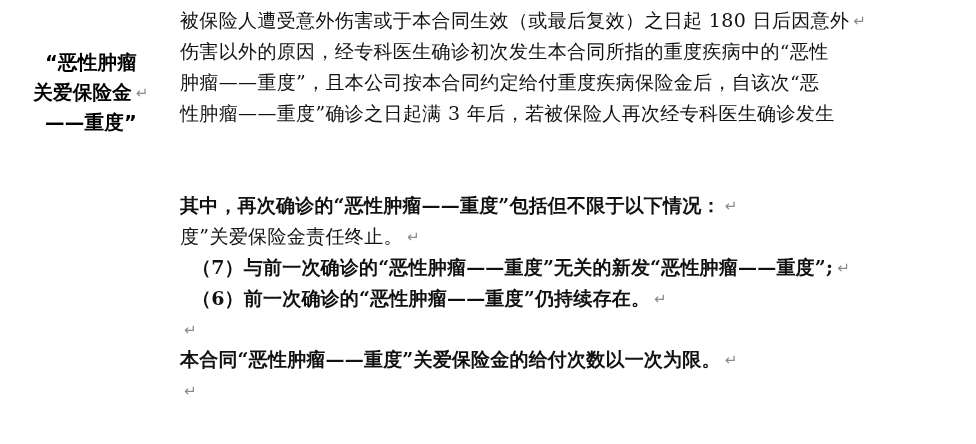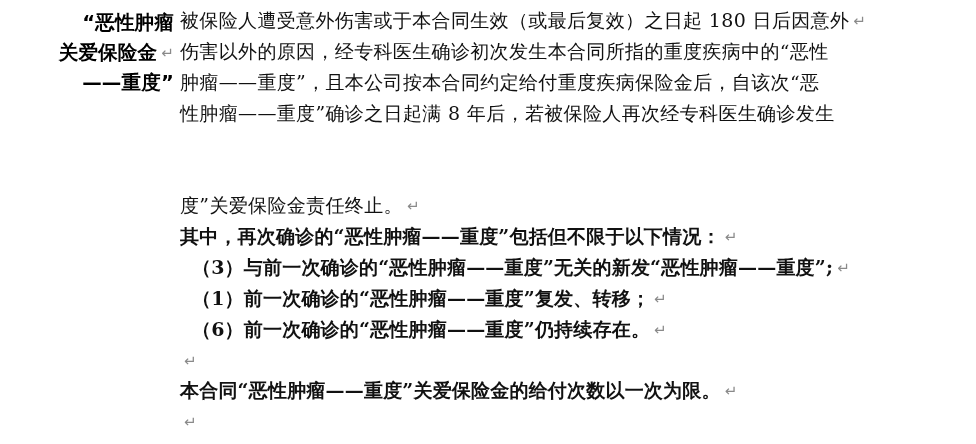--- a/index.html
+++ b/index.html
@@ -30,21 +30,22 @@
     padding-top: 6px;
     box-sizing: border-box;
   }
 
   
   .cell-head {
     width: 180px;
     min-width: 180px;
     box-sizing: border-box;
     padding: 2px 6px 0 8px;
-    text-align: right;
+    text-align: center;
+    margin-top: 40px;
   }
   .head-line {
     font-family: "DejaVu Sans", "Liberation Sans", sans-serif;
     font-weight: bold;
     font-size: 19.5px;
     line-height: 30px;
     letter-spacing: 0.2px;
     white-space: nowrap;
     color: #000;
   }
@@ -102,33 +103,32 @@
     </div>
 
     <div class="cell-body">
 
       <div class="ln spread"><span>被保险人遭受意外伤害或于本合同生效（或最后复效）之日起 180 日后因意外</span><span class="pilcrow">↵</span></div>
 
       <div class="ln spread"><span>伤害以外的原因，经专科医生确诊初次发生本合同所指的重度疾病中的“恶性</span><span class="pilcrow"></span></div>
 
       <div class="ln spread"><span>肿瘤——重度”，且本公司按本合同约定给付重度疾病保险金后，自该次“恶</span><span class="pilcrow"></span></div>
 
-      <div class="ln spread"><span>性肿瘤——重度”确诊之日起满 8 年后，若被保险人再次经专科医生确诊发生</span><span class="pilcrow"></span></div>
+      <div class="ln spread"><span>性肿瘤——重度”确诊之日起满 3 年后，若被保险人再次经专科医生确诊发生</span><span class="pilcrow"></span></div>
 
       <div class="ln spread"><span class="pilcrow"></span></div>
 
       <div class="ln spread"><span class="pilcrow"></span></div>
 
+      <div class="ln b"><span>其中，再次确诊的“恶性肿瘤——重度”包括但不限于以下情况：</span><span class="pilcrow">↵</span></div>
+
       <div class="ln spread"><span>度”关爱保险金责任终止。</span><span class="pilcrow">↵</span></div>
 
-      <div class="ln b"><span>其中，再次确诊的“恶性肿瘤——重度”包括但不限于以下情况：</span><span class="pilcrow">↵</span></div>
+      <div class="ln b indent1"><span>（7）与前一次确诊的“恶性肿瘤——重度”无关的新发“恶性肿瘤——重度”;</span><span class="pilcrow">↵</span></div>
 
-      <div class="ln b indent1"><span>（3）与前一次确诊的“恶性肿瘤——重度”无关的新发“恶性肿瘤——重度”;</span><span class="pilcrow">↵</span></div>
-
-      <div class="ln b indent1"><span>（1）前一次确诊的“恶性肿瘤——重度”复发、转移；</span><span class="pilcrow">↵</span></div>
 
       <div class="ln b indent1"><span>（6）前一次确诊的“恶性肿瘤——重度”仍持续存在。</span><span class="pilcrow">↵</span></div>
 
       <div class="ln blank"><span></span><span class="pilcrow">↵</span></div>
 
       <div class="ln b"><span>本合同“恶性肿瘤——重度”关爱保险金的给付次数以一次为限。</span><span class="pilcrow">↵</span></div>
 
       <div class="ln blank"><span></span><span class="pilcrow">↵</span></div>
 
     </div>

